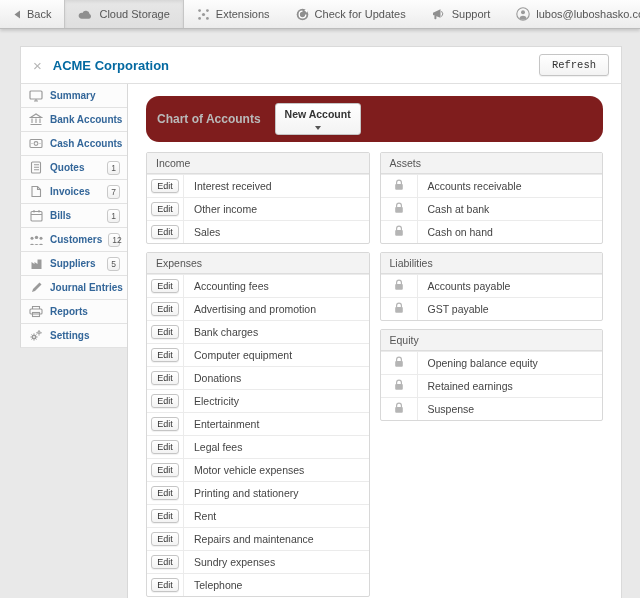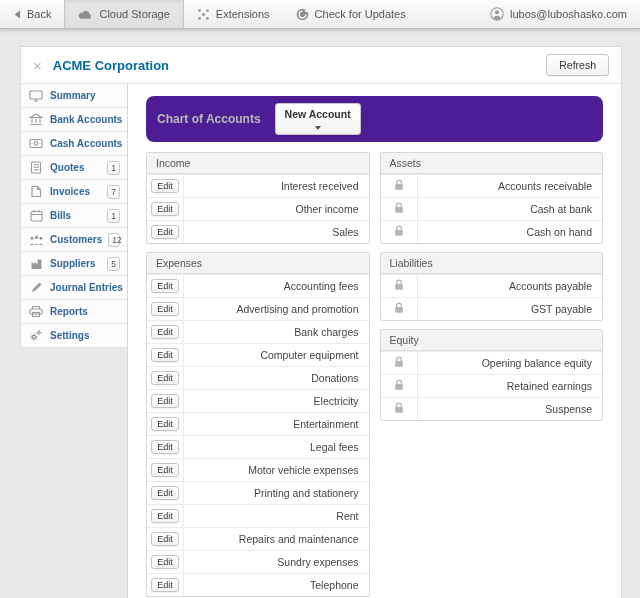--- a/index.html
+++ b/index.html
@@ -37,21 +37,21 @@
     padding:0 12px; border:1px solid #dadada; border-bottom:1px solid #e0e0e0;
   }
   .close-x { color:#b5b5b5; font-size:15px; line-height:1; margin-right:11px; cursor:pointer; }
   .card-title { font-size:13px; font-weight:bold; color:#0369a1; }
   .btn {
     background:linear-gradient(#fff,#f3f3f3);
     border:1px solid #c5c5c5; border-radius:3px;
     color:#333; cursor:pointer;
     box-shadow:0 1px 1px rgba(0,0,0,0.06);
   }
-  .btn-refresh { margin-left:auto; font-size:10.5px; padding:4px 12px; }
+  .btn-refresh { margin-left:auto; font-size:10.5px; padding:4px 12px;font-family:Liberation Mono, monospace; }
   .card-body { display:flex; align-items:flex-start; }
   
   .sidebar { width:107px; flex:none; }
   .sidebar-item {
     height:24px; display:flex; align-items:center; gap:6px;
     padding:0 7px; cursor:pointer;
     background:#fcfcfc;
     border-left:1px solid #dadada; border-bottom:1px solid #e2e2e2;
   }
   .sb-icon { width:16px; flex:none; display:flex; align-items:center; justify-content:center; }
@@ -62,21 +62,21 @@
     border:1px solid #c9c9c9; border-radius:3px;
     padding:1px 3px; min-width:9px; text-align:center;
   }
   
   .content {
     flex:1; background:#fff; min-height:479px;
     border-left:1px solid #d8d8d8; border-right:1px solid #dadada; border-bottom:1px solid #dadada;
     padding:12px 18px 0;
   }
   .toolbar {
-    background:#4c1d95; border-radius:8px; height:46px;
+    background:#7f1d1d; border-radius:13px; height:46px;
     display:flex; align-items:center; gap:14px; padding:0 11px;
   }
   .toolbar-title { font-size:12px; font-weight:bold; color:#b9b9b9; }
   .btn-new-account {
     font-size:10.5px; font-weight:bold; padding:4px 9px;
     display:flex; align-items:center; gap:6px;flex-direction:column;
   }
   .caret {
     width:0; height:0;
     border-left:3.5px solid transparent; border-right:3.5px solid transparent;
@@ -85,21 +85,21 @@
   .columns { display:flex; gap:10px; margin-top:10px; }
   .col { flex:1; min-width:0; }
   .panel {
     border:1px solid #d8d8d8; border-radius:2px;
     background:#fff; margin-bottom:8px; overflow:hidden;
   }
   .panel-header {
     background:#f3f3f3; border-bottom:1px solid #ddd;
     padding:4px 9px; font-size:10.5px; color:#555;
   }
-  .acc-row { display:flex; align-items:stretch; min-height:21px; border-top:1px solid #ebebeb;justify-content:space-between; }
+  .acc-row { display:flex; align-items:stretch; min-height:21px; border-top:1px solid #ebebeb; }
   .acc-row:first-of-type { border-top:none; }
   .row-action {
     width:37px; flex:none; display:flex; align-items:center; justify-content:center;
     border-right:1px solid #ebebeb; padding:2px 0;
   }
   .btn-edit { font-size:9px; padding:1px 5px; }
   .row-label { display:flex; align-items:center; padding:5px 10px; font-size:10.5px; color:#444; }
   
   .lang-link {
     text-align:left; padding:6px 19px 0 0;
@@ -142,20 +142,30 @@
       <div class="topbar-item">
         <span class="tb-icon">
           <svg width="13" height="13" viewBox="0 0 13 13">
             <circle cx="6.5" cy="6.5" r="5.8" fill="#8f8f8f"></circle>
             <path d="M6.5 3.2a3.3 3.3 0 1 0 3.3 3.3" stroke="#fff" stroke-width="1.3" fill="none"></path>
             <path d="M8.2 2h3v3Z" fill="#fff"></path>
           </svg>
         </span>
         <span>Check for Updates</span>
       </div>
+      <div class="topbar-item">
+        <span class="tb-icon">
+          <svg width="14" height="12" viewBox="0 0 14 12">
+            <path d="M1 4.8 8.5 1.2v8.6L1 7Z" fill="#8f8f8f"></path>
+            <path d="M9.5 3.2a3.8 3.8 0 0 1 0 5.4" stroke="#8f8f8f" fill="none"></path>
+            <rect x="2.4" y="7.2" width="2" height="4" rx=".8" fill="#8f8f8f"></rect>
+          </svg>
+        </span>
+        <span>Support</span>
+      </div>
     </div>
   <div class="topbar-right">
       <div class="topbar-item">
         <span class="tb-icon">
           <svg width="14" height="14" viewBox="0 0 14 14">
             <circle cx="7" cy="7" r="6.2" fill="none" stroke="#9a9a9a" stroke-width="1.1"></circle>
             <circle cx="7" cy="5.3" r="2" fill="#9a9a9a"></circle>
             <path d="M3.2 11.2a4.2 4.2 0 0 1 7.6 0 6 6 0 0 1-7.6 0Z" fill="#9a9a9a"></path>
           </svg>
         </span>

